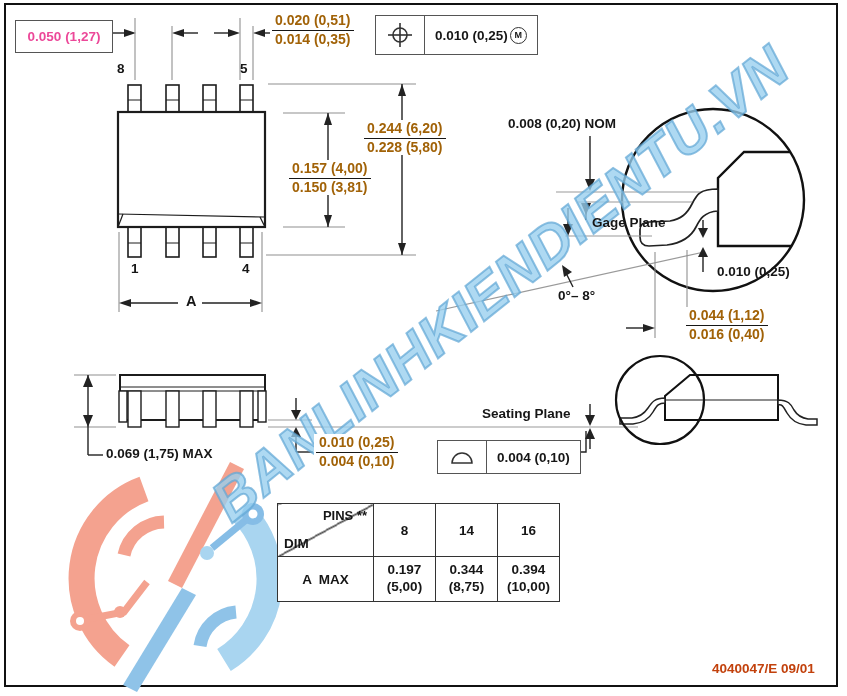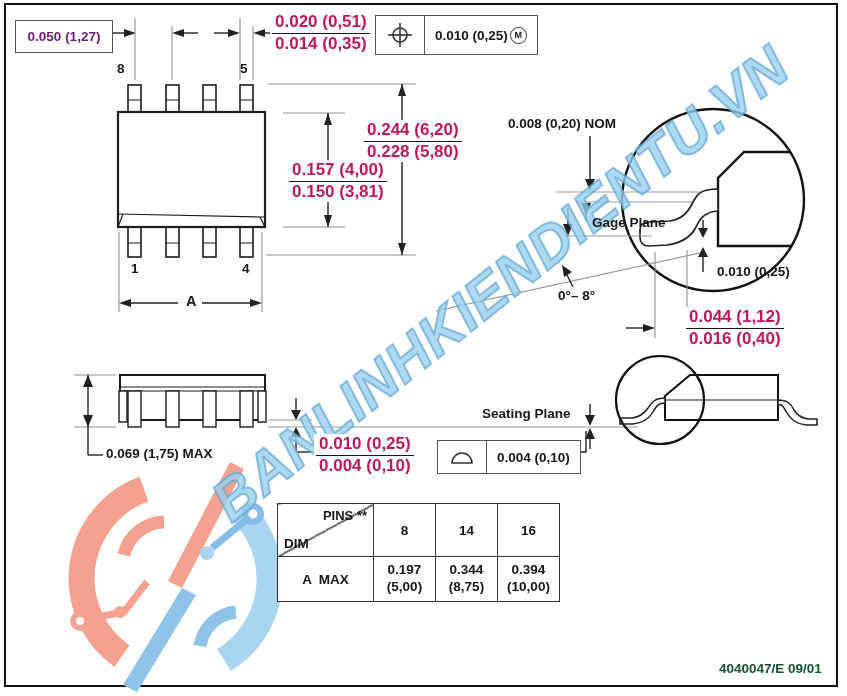--- a/index.html
+++ b/index.html
@@ -3,47 +3,47 @@
 <meta charset="utf-8">
 <style>
   html,body{margin:0;padding:0;}
   body{
     width:847px;height:696px;position:relative;background:#fff;
     font-family:"Liberation Sans", sans-serif;overflow:hidden;
   }
   .frame{position:absolute;left:4px;top:3px;width:834px;height:684px;border:2.5px solid #111;box-sizing:border-box;}
   svg.drawing{position:absolute;left:0;top:0;}
   .lbl{position:absolute;font-weight:bold;font-size:13.5px;color:#161616;white-space:nowrap;line-height:1.1;z-index:30;}
-  .frac{position:absolute;text-align:center;font-weight:bold;font-size:17px;color:#be185d;
+  .frac{position:absolute;text-align:center;font-weight:bold;font-size:14px;color:#a16207;
         line-height:1.18;background:#fff;padding:0 2px;z-index:30;white-space:nowrap;}
   .frac .fr-top{border-bottom:1.6px solid #161616;padding:0 3px 1px;}
   .frac .fr-bot{padding:0 3px;}
   .dimbox{position:absolute;border:1.5px solid #555;background:#fff;display:flex;align-items:center;
-          justify-content:center;font-weight:bold;font-size:13.5px;color:#701a75;z-index:30;}
+          justify-content:center;font-weight:bold;font-size:13.5px;color:#ec4899;z-index:30;}
   .fcf{position:absolute;display:flex;border:1.5px solid #555;background:#fff;align-items:stretch;z-index:30;}
   .fcf .sym-cell{width:48px;border-right:1.5px solid #555;display:flex;align-items:center;justify-content:center;}
   .fcf .val-cell{display:flex;align-items:center;padding:0 10px;font-weight:bold;font-size:13.5px;color:#161616;}
   .circle-m{display:inline-flex;width:15px;height:15px;border:1.3px solid #333;border-radius:50%;
             font-size:9px;font-weight:bold;align-items:center;justify-content:center;margin-left:2px;}
   .watermark{position:absolute;left:500px;top:283px;transform:translate(-50%,-50%) rotate(-38.7deg);
              font-size:57px;font-weight:bold;font-style:italic;letter-spacing:1px;white-space:nowrap;
              color:rgba(151,206,238,0.78);-webkit-text-stroke:2px rgba(98,168,214,0.72);z-index:20;}
   .logo{position:absolute;left:52px;top:460px;z-index:10;}
   table.dim-table{position:absolute;left:277px;top:503px;border-collapse:collapse;background:#fff;
                   table-layout:fixed;z-index:30;font-weight:bold;color:#161616;}
   table.dim-table td{border:1.6px solid #333;text-align:center;font-size:13.5px;padding:0;}
   table.dim-table td.c1{width:95px;}
   table.dim-table td.c2{width:61px;}
   td.corner{position:relative;height:52px;
     background:linear-gradient(to bottom right,transparent calc(50% - 0.9px),#555 calc(50% - 0.9px),#555 calc(50% + 0.9px),transparent calc(50% + 0.9px));}
   td.corner .corner-top{position:absolute;right:6px;top:4px;font-size:13px;padding-left:10px;}
   td.corner .corner-bottom{position:absolute;left:6px;bottom:5px;font-size:13.5px;}
   td.rowlabel{white-space:pre;}
   td.val{height:44px;line-height:1.25;}
-  .footer-id{position:absolute;left:712px;top:661px;font-weight:bold;font-size:13.5px;color:#14532d;z-index:30;margin-left:7px;}
+  .footer-id{position:absolute;left:712px;top:661px;font-weight:bold;font-size:13.5px;color:#c2410c;z-index:30;}
 </style>
 </head>
 <body>
 
 <div class="frame"></div>
 
 <svg class="drawing" width="847" height="696" viewBox="0 0 847 696">
   <defs>
     <clipPath id="detailClip">
         <circle cx="713" cy="200" r="91"></circle>

